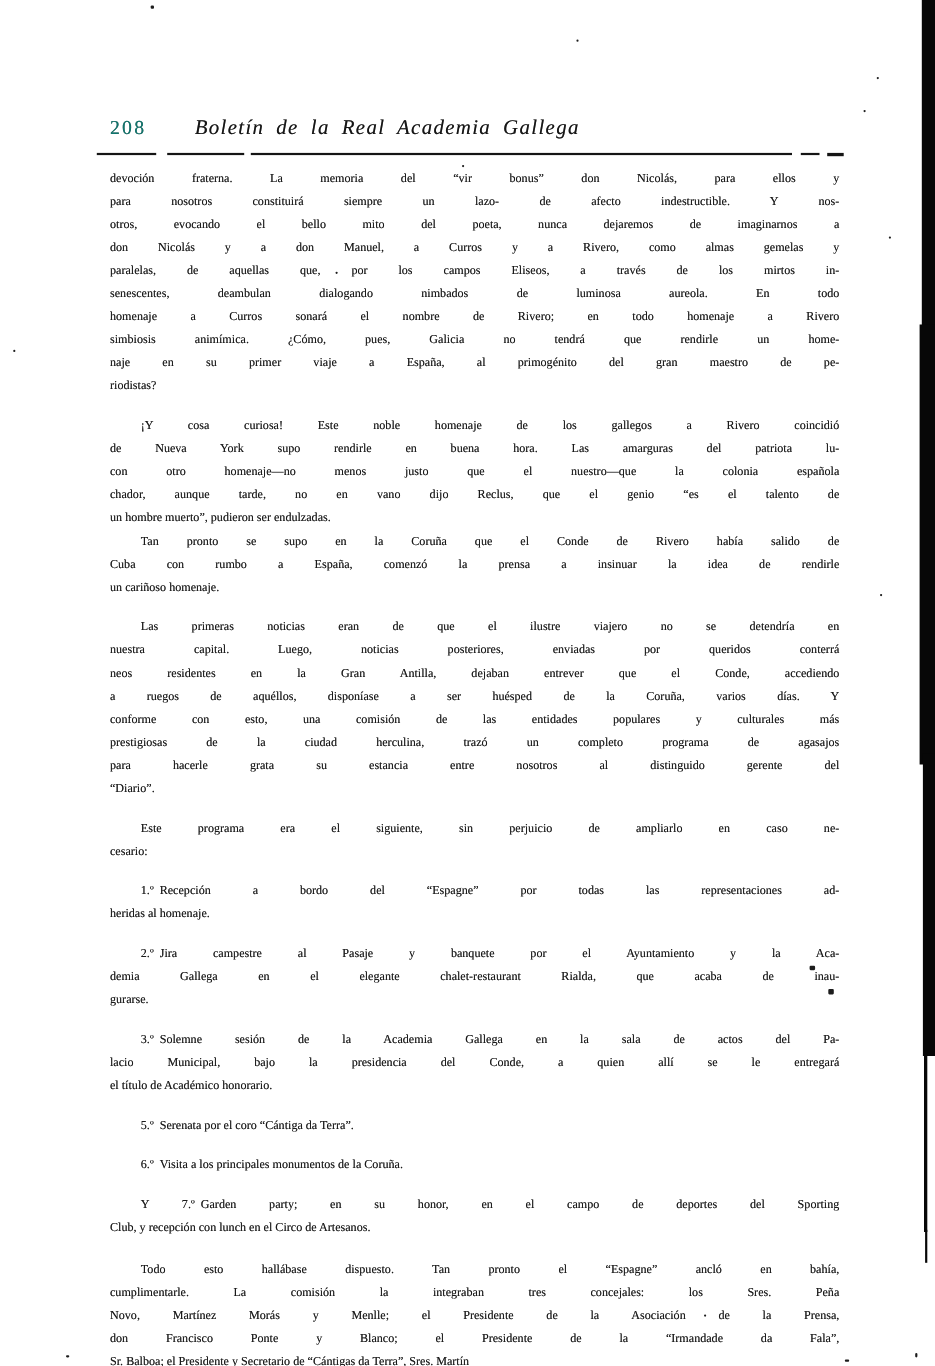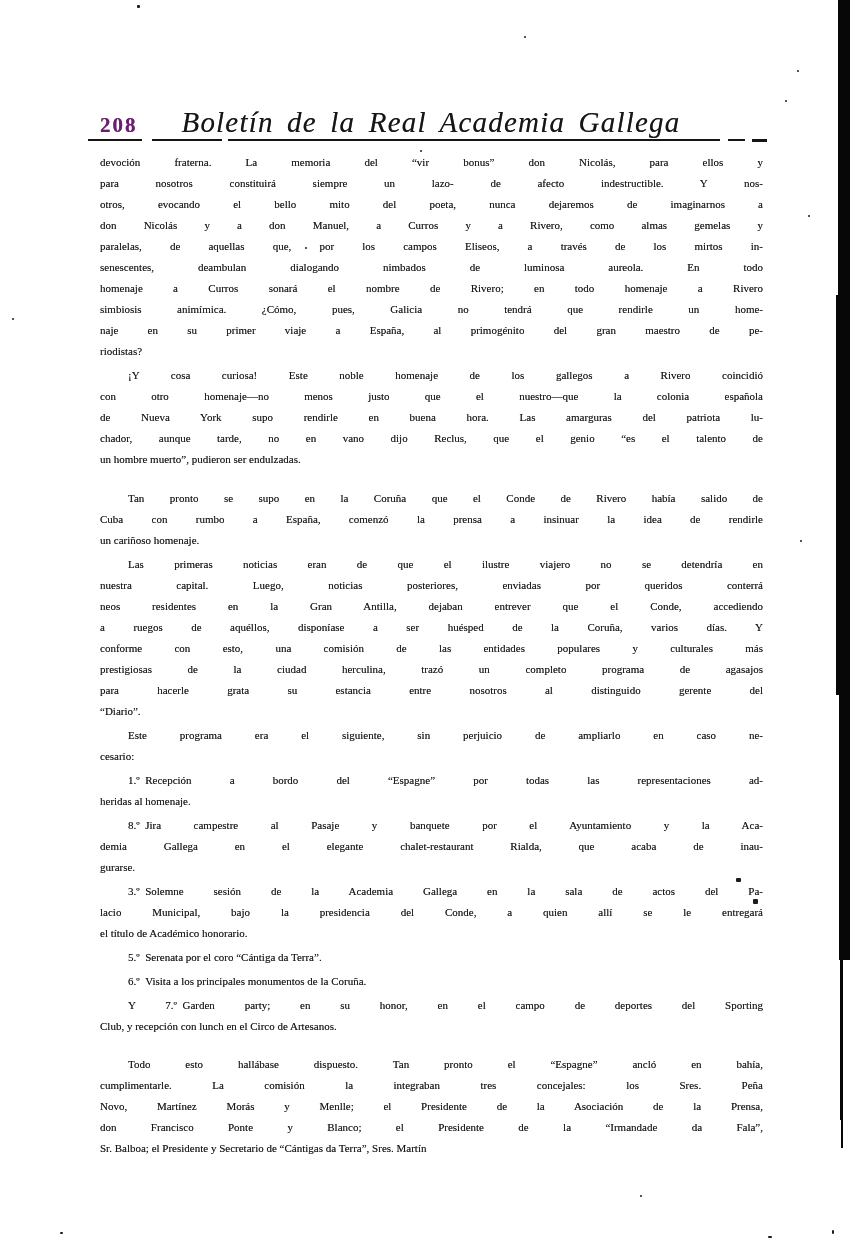--- a/index.html
+++ b/index.html
@@ -10,50 +10,49 @@
     overflow:hidden;
     font-family:"Liberation Serif", serif;
     color:#1a1a1a;
   }
   
   .page-header{
     position:absolute;top:106px;left:100px;width:663px;
     display:flex;align-items:baseline;
   }
   .pagenum{
-    font-size:21px;letter-spacing:2px;color:#701a75;
+    font-size:18px;letter-spacing:2px;color:#0f766e;
     text-shadow:0 0 .5px rgba(20,20,20,.65);
-    font-weight:bold;
   }
   .header-title{
     margin-left:44px;
-    font-size:29px;font-style:italic;
+    font-size:19px;font-style:italic;
     letter-spacing:1.2px;word-spacing:5px;
     color:#161616;
     text-shadow:0 0 .5px rgba(20,20,20,.6);
   }
   
   .rule{position:absolute;top:139px;left:88px;width:681px;height:4px;}
   .rule .seg{position:absolute;top:0;height:2px;background:#151515;display:block;}
   .rule .s1{left:0;width:54px;}
   .rule .s2{left:64px;width:70px;}
   .rule .s3{left:140px;width:492px;}
   .rule .s4{left:640px;width:17px;}
   .rule .s5{left:664px;width:15px;height:3px;}
   
   .text-block{
     position:absolute;left:100px;top:152px;width:663px;
     font-size:11px;line-height:21px;
     text-shadow:0 0 .5px rgba(20,20,20,.6);
   }
   .para{margin:0;}
   .para.gap-none{margin-top:0;}
-  .para.gap-sm{margin-top:3px;}
+  .para.gap-sm{margin-top:15px;}
   .para.gap-md{margin-top:17px;}
-  .para.gap-lg{margin-top:18px;}
+  .para.gap-lg{margin-top:0;}
   .line{
     text-align:justify;
     text-align-last:justify;
   }
   .line.last{text-align-last:left;}
   .para.indent .line:first-child{text-indent:28px;}
   
   .band{position:absolute;background:#070707;}
   .band.b1{left:838px;top:0;width:12px;height:305px;}
   .band.b2{left:836px;top:295px;width:14px;height:400px;}
@@ -89,22 +88,22 @@
         <div class="line">don Nicolás y a don Manuel, a Curros y a Rivero, como almas gemelas y</div>
         <div class="line">paralelas, de aquellas que, por los campos Eliseos, a través de los mirtos in-</div>
         <div class="line">senescentes, deambulan dialogando nimbados de luminosa aureola. En todo</div>
         <div class="line">homenaje a Curros sonará el nombre de Rivero; en todo homenaje a Rivero</div>
         <div class="line">simbiosis animímica. ¿Cómo, pues, Galicia no tendrá que rendirle un home-</div>
         <div class="line">naje en su primer viaje a España, al primogénito del gran maestro de pe-</div>
         <div class="line last">riodistas?</div>
       </div>
       <div class="para gap-sm indent">
         <div class="line">¡Y cosa curiosa! Este noble homenaje de los gallegos a Rivero coincidió</div>
+        <div class="line">de Nueva York supo rendirle en buena hora. Las amarguras del patriota lu-</div>
         <div class="line">con otro homenaje—no menos justo que el nuestro—que la colonia española</div>
-        <div class="line">de Nueva York supo rendirle en buena hora. Las amarguras del patriota lu-</div>
         <div class="line">chador, aunque tarde, no en vano dijo Reclus, que el genio “es el talento de</div>
         <div class="line last">un hombre muerto”, pudieron ser endulzadas.</div>
       </div>
       <div class="para gap-lg indent">
         <div class="line">Tan pronto se supo en la Coruña que el Conde de Rivero había salido de</div>
         <div class="line">Cuba con rumbo a España, comenzó la prensa a insinuar la idea de rendirle</div>
         <div class="line last">un cariñoso homenaje.</div>
       </div>
       <div class="para gap-sm indent">
         <div class="line">Las primeras noticias eran de que el ilustre viajero no se detendría en</div>
@@ -118,21 +117,21 @@
       </div>
       <div class="para gap-sm indent">
         <div class="line">Este programa era el siguiente, sin perjuicio de ampliarlo en caso ne-</div>
         <div class="line last">cesario:</div>
       </div>
       <div class="para gap-sm indent">
         <div class="line">1.º Recepción a bordo del “Espagne” por todas las representaciones ad-</div>
         <div class="line last">heridas al homenaje.</div>
       </div>
       <div class="para gap-sm indent">
-        <div class="line">8.º Jira campestre al Pasaje y banquete por el Ayuntamiento y la Aca-</div>
+        <div class="line">2.º Jira campestre al Pasaje y banquete por el Ayuntamiento y la Aca-</div>
         <div class="line">demia Gallega en el elegante chalet-restaurant Rialda, que acaba de inau-</div>
         <div class="line last">gurarse.</div>
       </div>
       <div class="para gap-sm indent">
         <div class="line">3.º Solemne sesión de la Academia Gallega en la sala de actos del Pa-</div>
         <div class="line">lacio Municipal, bajo la presidencia del Conde, a quien allí se le entregará</div>
         <div class="line last">el título de Académico honorario.</div>
       </div>
       <div class="para gap-sm indent">
         <div class="line last">5.º Serenata por el coro “Cántiga da Terra”.</div>

